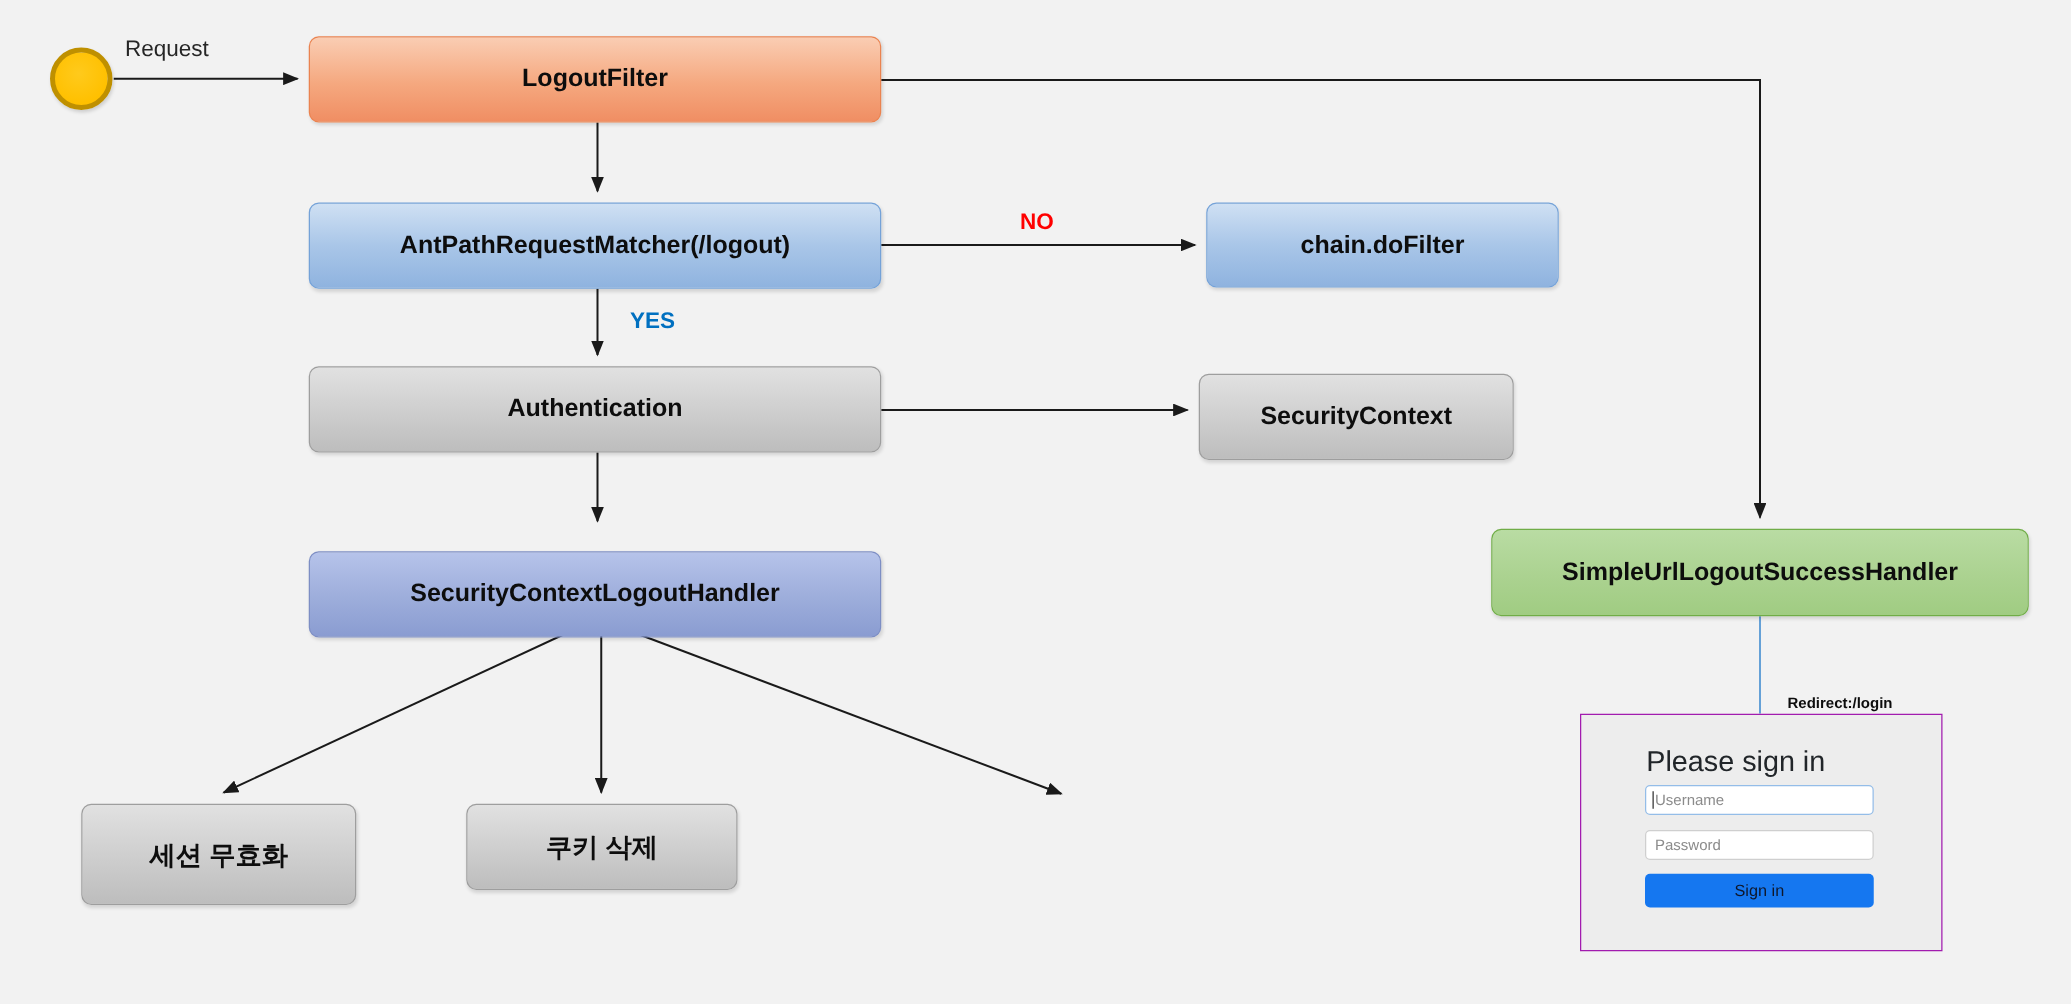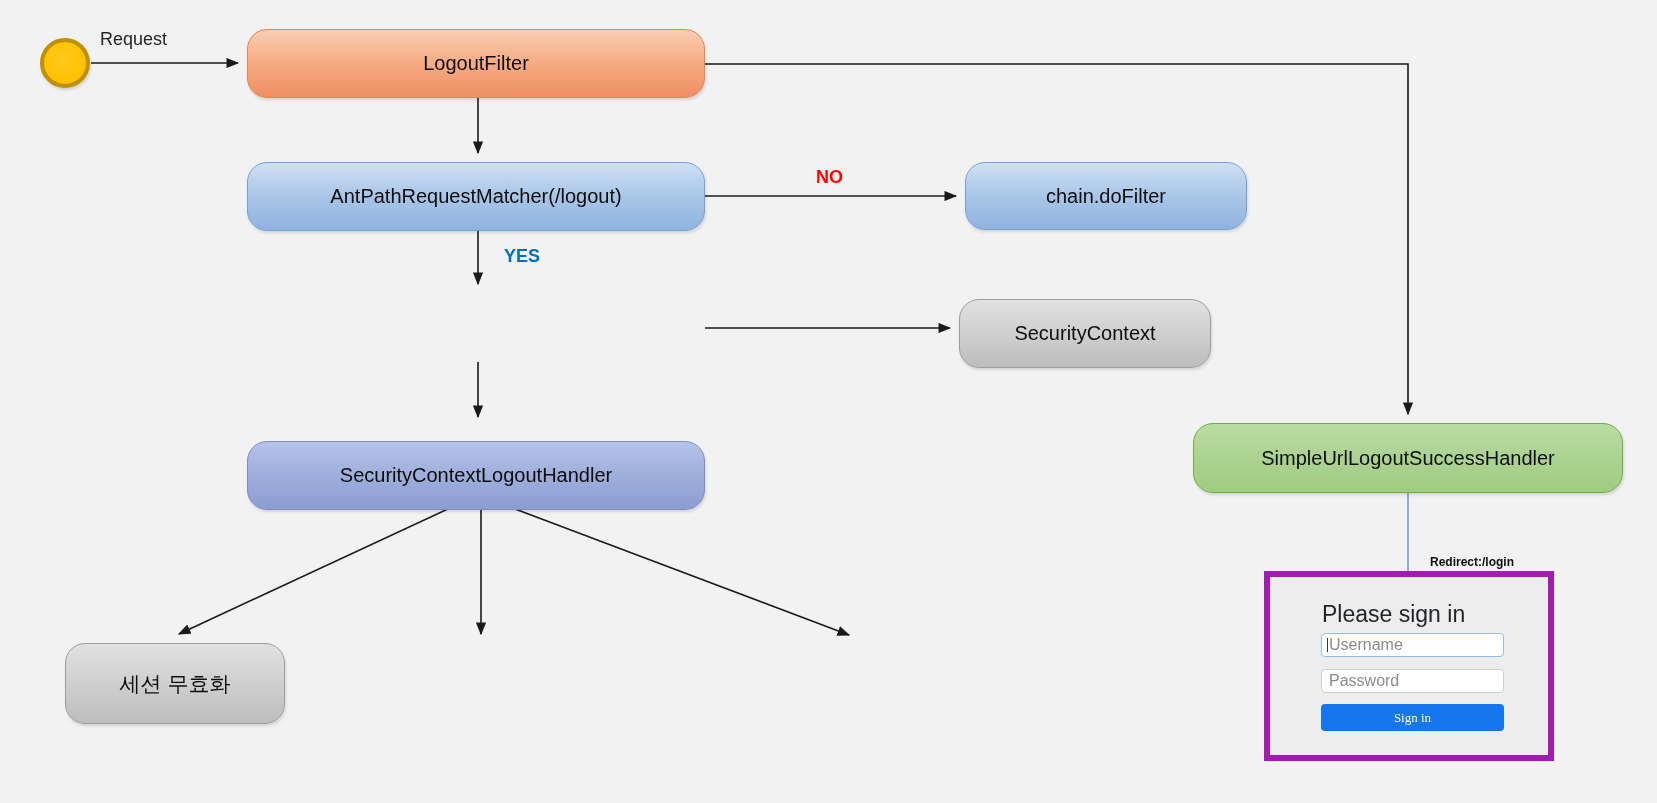--- a/index.html
+++ b/index.html
@@ -11,22 +11,22 @@
     position:relative;
     width:1657px;height:803px;
     background:#F2F2F2;
     overflow:hidden;
   }
   .wires{position:absolute;left:0;top:0;}
   
   .node{
     position:absolute;
     display:flex;align-items:center;justify-content:center;
-    border-radius:20px;
-    font-weight:normal;font-size:20px;color:#0d0d0d;
+    border-radius:8px;
+    font-weight:bold;font-size:20px;color:#0d0d0d;
     text-align:center;
     box-shadow:1px 2px 3px rgba(0,0,0,.13);
     box-sizing:border-box;
   }
   .node.orange{background:linear-gradient(180deg,#FACDB3 0%,#F5A87F 55%,#F08E63 100%);border:1px solid #EA8350;}
   .node.blue{background:linear-gradient(180deg,#CFE0F3 0%,#A9C6E8 50%,#8FB3DF 100%);border:1px solid #74A2D8;}
   .node.gray{background:linear-gradient(180deg,#E1E1E1 0%,#CFCFCF 50%,#BDBDBD 100%);border:1px solid #9E9E9E;}
   .node.peri{background:linear-gradient(180deg,#B6C3EA 0%,#9FAFDC 50%,#8A9CD1 100%);border:1px solid #7D8EC4;margin-top:15px;}
   .node.green{background:linear-gradient(180deg,#B9DCA3 0%,#ABD290 55%,#A0CC82 100%);border:1.5px solid #70AD47;}
   .node.kr{font-size:21px;}
@@ -41,40 +41,40 @@
   }
   
   .lbl{position:absolute;white-space:nowrap;}
   .lbl.request{left:100px;top:29px;font-size:18px;color:#262626;}
   .lbl.no{left:816px;top:167px;font-size:18px;font-weight:bold;color:#FF0000;}
   .lbl.yes{left:504px;top:246px;font-size:18px;font-weight:bold;color:#0070C0;}
   .lbl.redirect{left:1430px;top:527px;font-size:12px;font-weight:bold;color:#0d0d0d;margin-top:28px;}
   
   .login-panel{
     position:absolute;left:1264px;top:571px;width:290px;height:190px;
-    background:#EDEDED;border:6px solid #a21caf;box-sizing:border-box;
+    background:#EDEDED;border:1px solid #a21caf;box-sizing:border-box;
   }
   .login-title{
     position:absolute;left:52px;top:24px;
     font-size:23px;color:#212529;font-weight:normal;
   }
   .login-input{
     position:absolute;left:51px;width:183px;height:24px;
     box-sizing:border-box;border-radius:4px;background:#FFFFFF;
-    font-size:16px;color:#212529;padding:0 7px;outline:none;
+    font-size:12px;color:#212529;padding:0 7px;outline:none;
   }
   .login-input::placeholder{color:#8b8b8b;opacity:1;}
   .username{top:56px;border:1px solid #94BDE8;}
   .password{top:92px;border:1px solid #CFCFCF;}
   .caret{position:absolute;left:57px;top:61px;width:1px;height:14px;background:#333;}
   .signin-btn{
     position:absolute;left:51px;top:127px;width:183px;height:27px;
     background:#1577F0;border:none;border-radius:4px;
-    color:#fef9c3;font-size:13px;cursor:pointer;
-    font-family:Liberation Serif, serif;
+    color:#0f172a;font-size:13px;cursor:pointer;
+    font-family:Liberation Sans, sans-serif;
   }
 </style>
 </head>
 <body>
 
 <div id="canvas">
 
   <svg class="wires" width="1657" height="803" viewBox="0 0 1657 803">
     <defs>
       <marker id="arrow" viewBox="0 0 10 8" refX="9" refY="4" markerWidth="8" markerHeight="6.4" orient="auto-start-reverse">
@@ -96,27 +96,29 @@
 
   <div class="start"></div>
   <div class="lbl request">Request</div>
 
   <div class="node orange" style="left:247px;top:29px;width:458px;height:69px;">LogoutFilter</div>
 
   <div class="node blue" style="left:247px;top:162px;width:458px;height:69px;">AntPathRequestMatcher(/logout)</div>
 
   <div class="node blue" style="left:965px;top:162px;width:282px;height:68px;text-align:right;">chain.doFilter</div>
 
+  <div class="node gray" style="left:247px;top:293px;width:458px;height:69px;">Authentication</div>
 
   <div class="node gray" style="left:959px;top:299px;width:252px;height:69px;">SecurityContext</div>
 
   <div class="node peri" style="left:247px;top:426px;width:458px;height:69px;">SecurityContextLogoutHandler</div>
 
   <div class="node gray kr" style="left:65px;top:643px;width:220px;height:81px;">세션 무효화</div>
 
+  <div class="node gray kr" style="left:373px;top:643px;width:217px;height:69px;">쿠키 삭제</div>
 
 
   <div class="node green" style="left:1193px;top:423px;width:430px;height:70px;">SimpleUrlLogoutSuccessHandler</div>
 
   <div class="lbl no">NO</div>
   <div class="lbl yes">YES</div>
   <div class="lbl redirect">Redirect:/login</div>
 
   <div class="login-panel">
     <div class="login-title">Please sign in</div>

